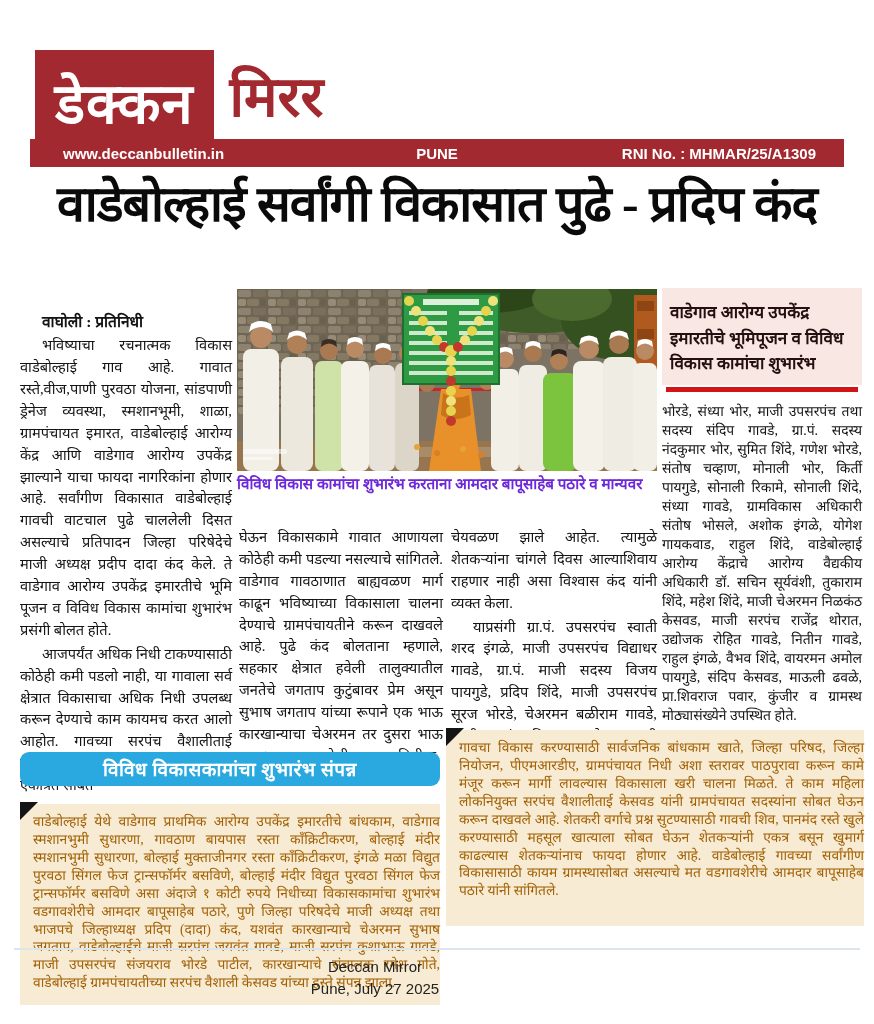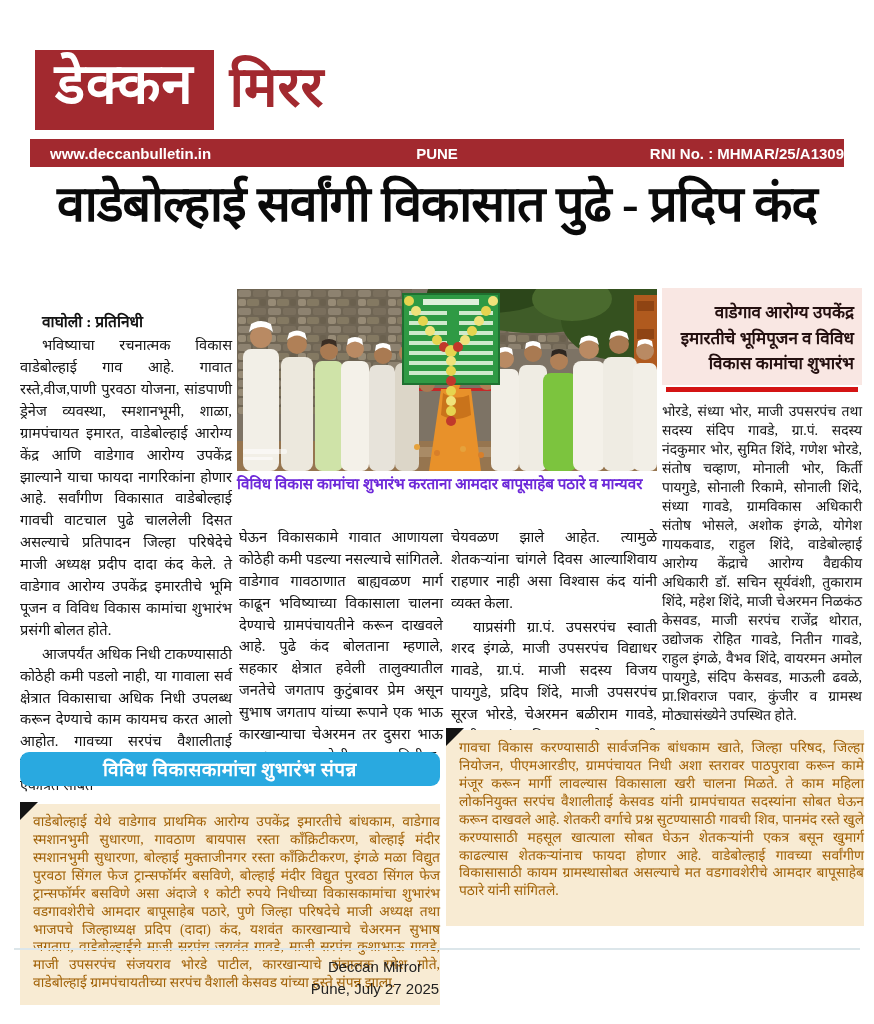--- a/index.html
+++ b/index.html
@@ -4,31 +4,31 @@
 <style>
   html,body{margin:0;padding:0;}
   body{
     width:874px;height:1024px;position:relative;background:#fff;
     font-family:"Liberation Serif", serif;color:#141414;overflow:hidden;
   }
   
   .masthead{position:absolute;left:35px;top:50px;display:flex;align-items:center;gap:16px;}
   .logo-box{
     background:var(--brand-red);color:#fff;font-weight:bold;font-size:56px;
-    padding:4px 20px 14px;line-height:1.1;letter-spacing:1px;
+    padding:24px 20px 14px;line-height:1.1;letter-spacing:1px;
   }
   .logo-rest{color:var(--brand-red);font-weight:bold;font-size:56px;line-height:1;padding-bottom:6px;}
   .red-bar{
     position:absolute;left:30px;top:139px;width:814px;height:28px;background:var(--brand-red);
     display:grid;grid-template-columns:1fr auto 1fr;align-items:center;
     color:#fff;font-family:"Liberation Sans", sans-serif;font-weight:bold;font-size:15px;
   }
-  .red-bar .l{text-align:left;padding-left:20px;}
+  .red-bar .l{text-align:left;padding-left:33px;}
   .red-bar .c{text-align:right;}
-  .red-bar .r{text-align:right;padding-right:0;}
+  .red-bar .r{text-align:right;padding-right:28px;}
   
   .headline{
     position:absolute;left:8px;top:178px;width:858px;text-align:center;
     font-size:50px;font-weight:bold;line-height:1.04;color:#0a0a0a;letter-spacing:-1px;
     white-space:nowrap;
   }
   
   .col{position:absolute;text-align:justify;font-size:14.6px;line-height:1.5;margin-top:24px;}
   .col p{margin:0 0 2px 0;text-indent:22px;}
   .col p.cont{text-indent:0;}
@@ -38,21 +38,21 @@
   .byline{font-weight:bold;font-size:15.5px;margin:0 0 6px 0;text-indent:0;}
   
   .photo-wrap{position:absolute;left:237px;top:289px;width:420px;height:182px;background:#7d7365;}
   .caption{
     position:absolute;left:237px;top:475px;width:420px;text-align:left;
     font-weight:bold;font-size:15.2px;line-height:1.2;color:#6d28d9;
   }
   
   .sidebar{position:absolute;left:662px;top:288px;width:200px;}
   .sidebar-head{
-    background:var(--sidebar-pink);padding:12px 8px 8px;text-align:right;
+    background:var(--sidebar-pink);padding:12px 8px 8px;text-align:left;
     font-weight:bold;font-size:17px;line-height:1.5;color:#241010;
   }
   .sidebar-rule{height:5px;background:var(--rule-red);margin:2px 4px 10px;}
   .sidebar-body{text-align:justify;font-size:13.9px;line-height:1.37;}
   
   .box{position:absolute;top:712px;}
   .box-left{left:20px;width:420px;}
   .box-right{left:446px;width:418px;}
   .box-head{
     height:34px;border-radius:9px;display:flex;align-items:center;justify-content:center;

